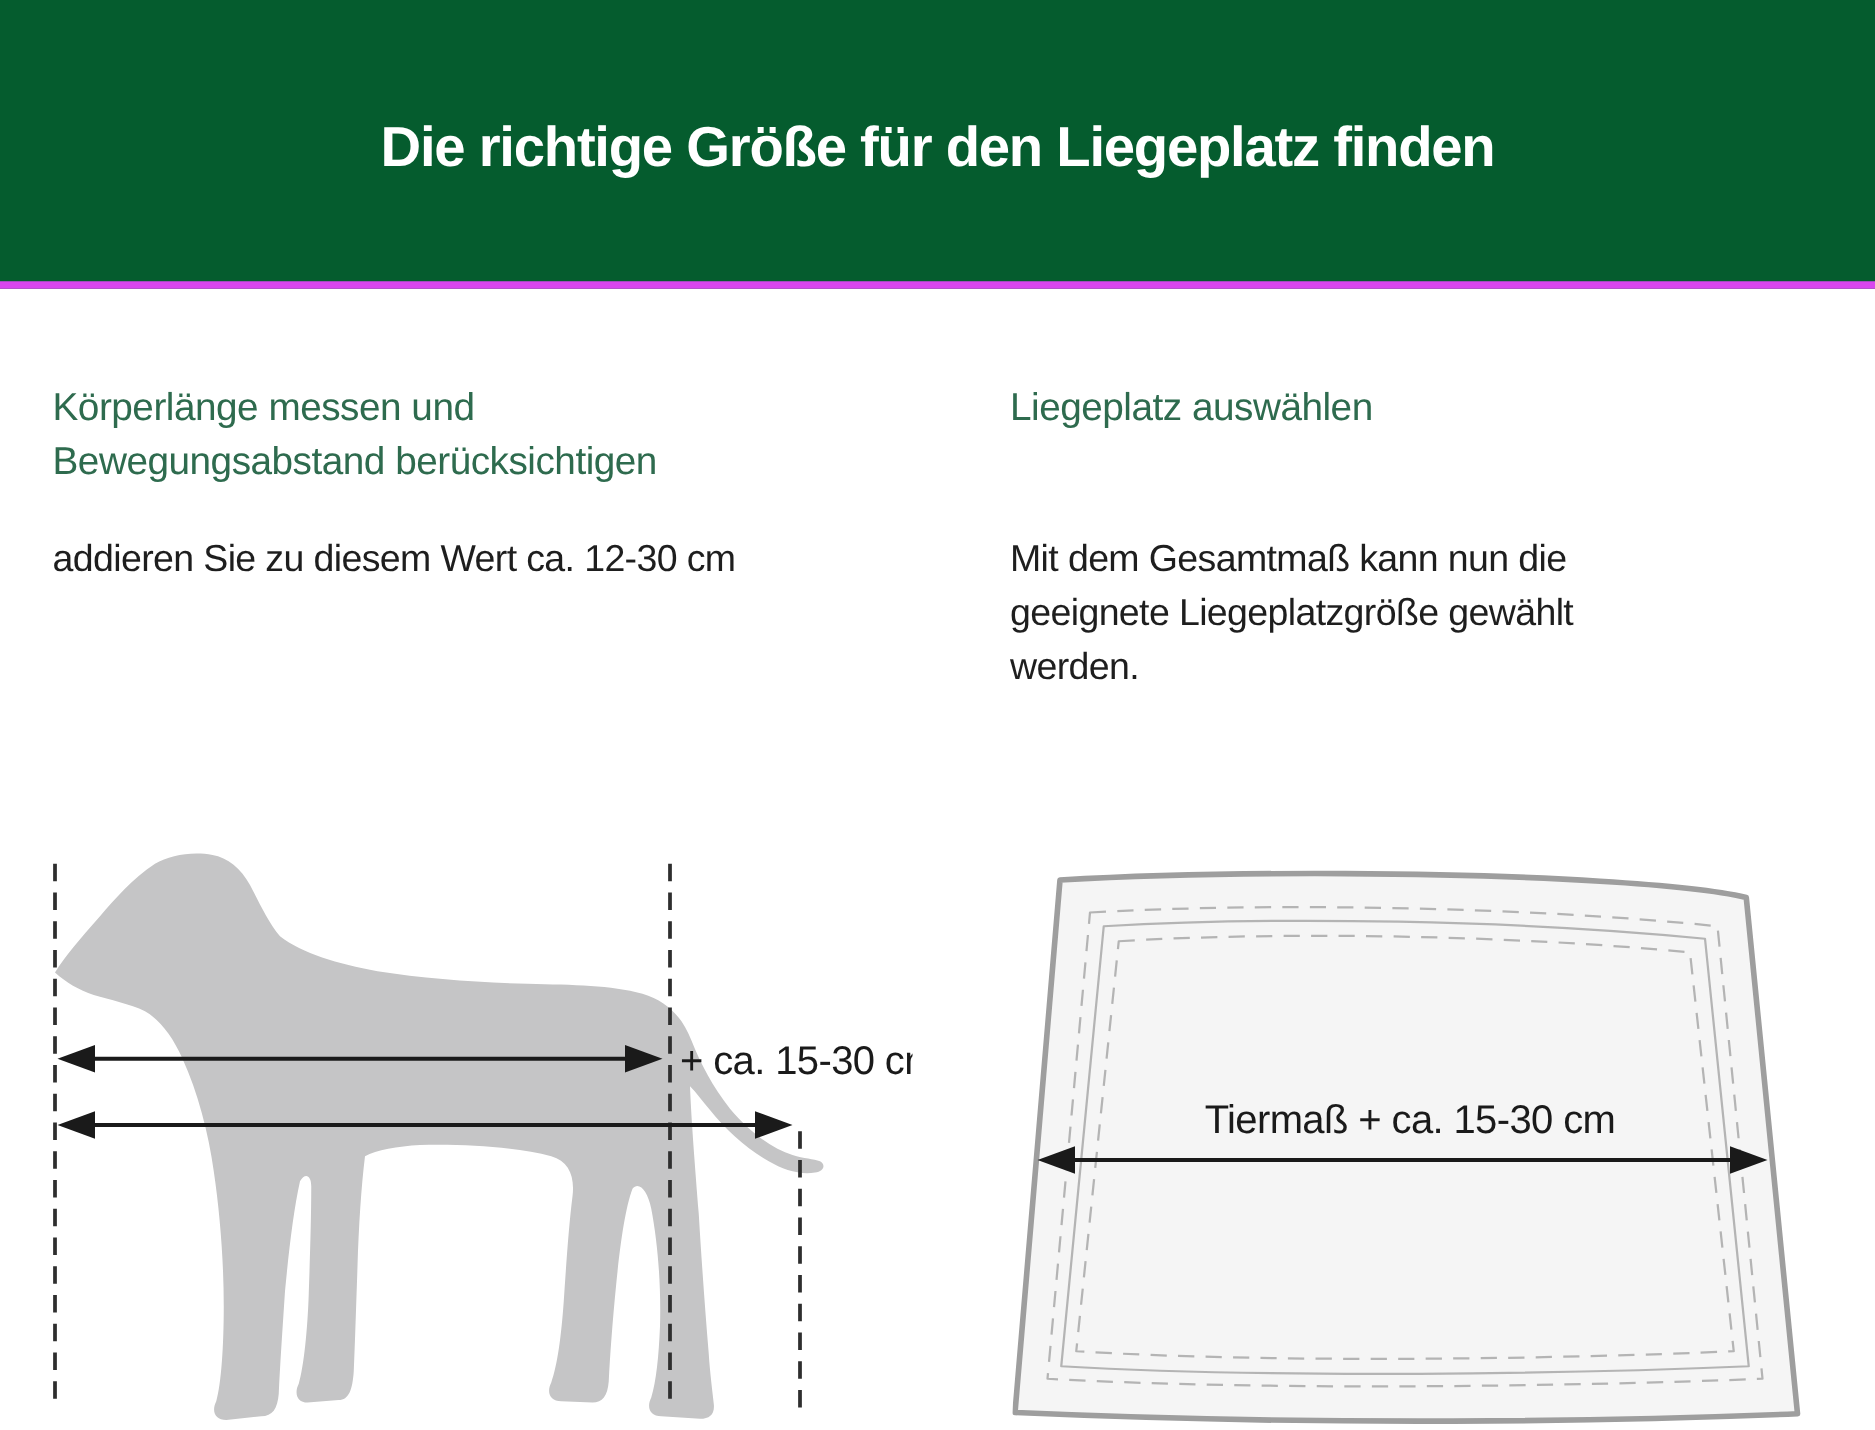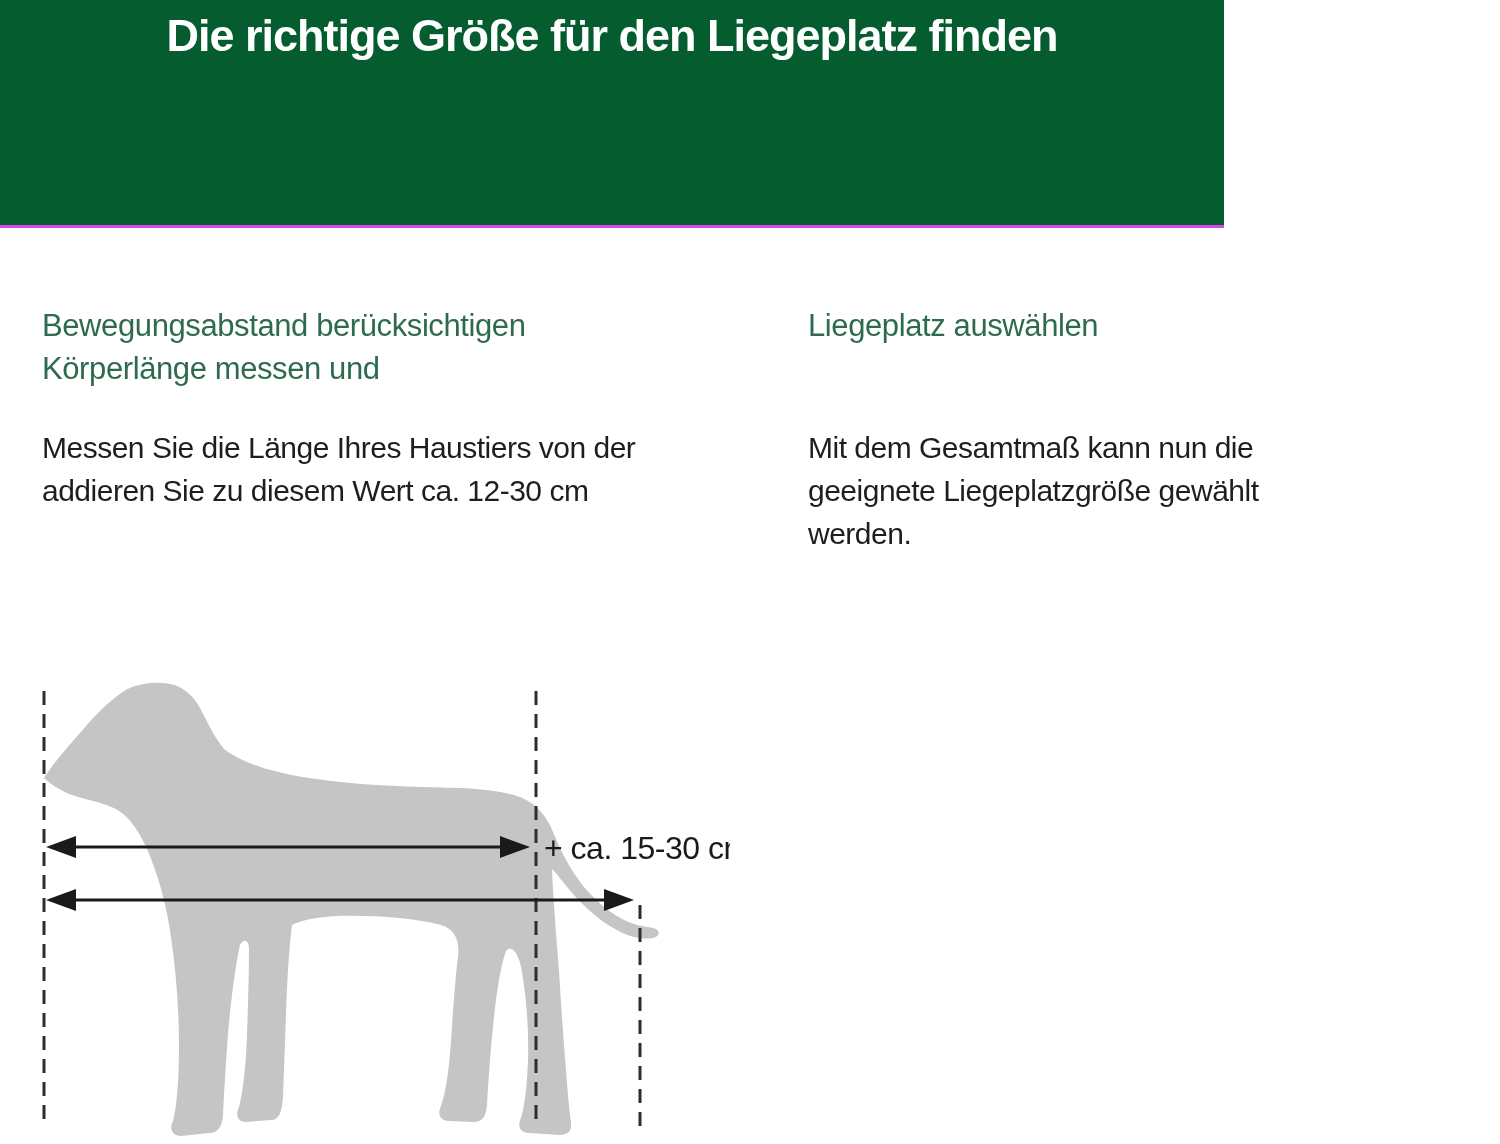--- a/index.html
+++ b/index.html
@@ -16,24 +16,24 @@
   }
   html,body{margin:0;padding:0;background:#ffffff;}
   .page{
     position:relative;
     width:1500px;height:1144px;
     background:#ffffff;
     overflow:hidden;
     font-family:"Liberation Sans","DejaVu Sans",sans-serif;
   }
   .banner{
-    position:absolute;left:0;top:0;width:1224px;height:225px;
+    position:absolute;left:0;top:0;width:1500px;height:225px;
     background:var(--banner_bg);
-    border-bottom:3px solid #d946ef;
-    display:flex;justify-content:center;
+    border-bottom:6px solid #d946ef;
+    display:flex;align-items:center;justify-content:center;
   }
   .banner-title{
     color:var(--title_text);
     font-size:45px;
     font-weight:700;
     letter-spacing:-1px;
     padding-top:10px;
     white-space:nowrap;
   }
   .col{position:absolute;}
@@ -71,26 +71,25 @@
 </head>
 <body>
 
 <div class="page">
 
   <div class="banner">
     <div class="banner-title">Die richtige Größe für den Liegeplatz finden</div>
   </div>
 
   <div class="col col-left-heading">
+    <div class="heading-line">Körperlänge messen und</div>
     <div class="heading-line">Bewegungsabstand berücksichtigen</div>
-    <div class="heading-line">Körperlänge messen und</div>
   </div>
 
   <div class="col col-left-body">
-    <div class="body-line">Messen Sie die Länge Ihres Haustiers von der</div>
     <div class="body-line">addieren Sie zu diesem Wert ca. 12-30 cm</div>
   </div>
 
   <div class="col col-right-heading">
     <div class="heading-line">Liegeplatz auswählen</div>
   </div>
 
   <div class="col col-right-body">
     <div class="body-line">Mit dem Gesamtmaß kann nun die</div>
     <div class="body-line">geeignete Liegeplatzgröße gewählt</div>
@@ -166,14 +165,28 @@
       <polygon class="arrow-head" points="500,172 470,161 470,183"></polygon>
 
       <line class="arrow-line" x1="42" y1="225" x2="578" y2="225"></line>
       <polygon class="arrow-head" points="16,225 46,214 46,236"></polygon>
       <polygon class="arrow-head" points="604,225 574,214 574,236"></polygon>
 
       <text class="fig-label" x="514" y="184">+ ca. 15-30 cm</text>
     </svg>
   </div>
 
+  <div class="figure figure-mat">
+    <svg width="660" height="455" viewBox="0 0 660 455" xmlns="http://www.w3.org/2000/svg">
+      <path class="mat-outer" d="M 38 14 C 180 6 360 8 470 15 C 520 18 562 22 587 28 L 628 441 C 480 447 250 451 2 440 Z"></path>
+      <path class="mat-dashed" d="M 62 40 C 200 32 410 35 564 51 L 600 413 C 450 419 210 423 28 413 Z"></path>
+      <path class="mat-solid" d="M 73 51 C 210 43 405 46 554 61 L 589 403 C 448 409 210 413 39 403 Z"></path>
+      <path class="mat-dashed" d="M 85 63 C 215 55 400 58 542 72 L 577 391 C 440 397 215 401 51 391 Z"></path>
+
+      <line class="arrow-line" x1="46" y1="238" x2="578" y2="238"></line>
+      <polygon class="arrow-head" points="20,238 50,227 50,249"></polygon>
+      <polygon class="arrow-head" points="604,238 574,227 574,249"></polygon>
+
+      <text class="fig-label" x="318" y="216" text-anchor="middle">Tiermaß + ca. 15-30 cm</text>
+    </svg>
+  </div>
 
 </div>
 
 </body></html>

